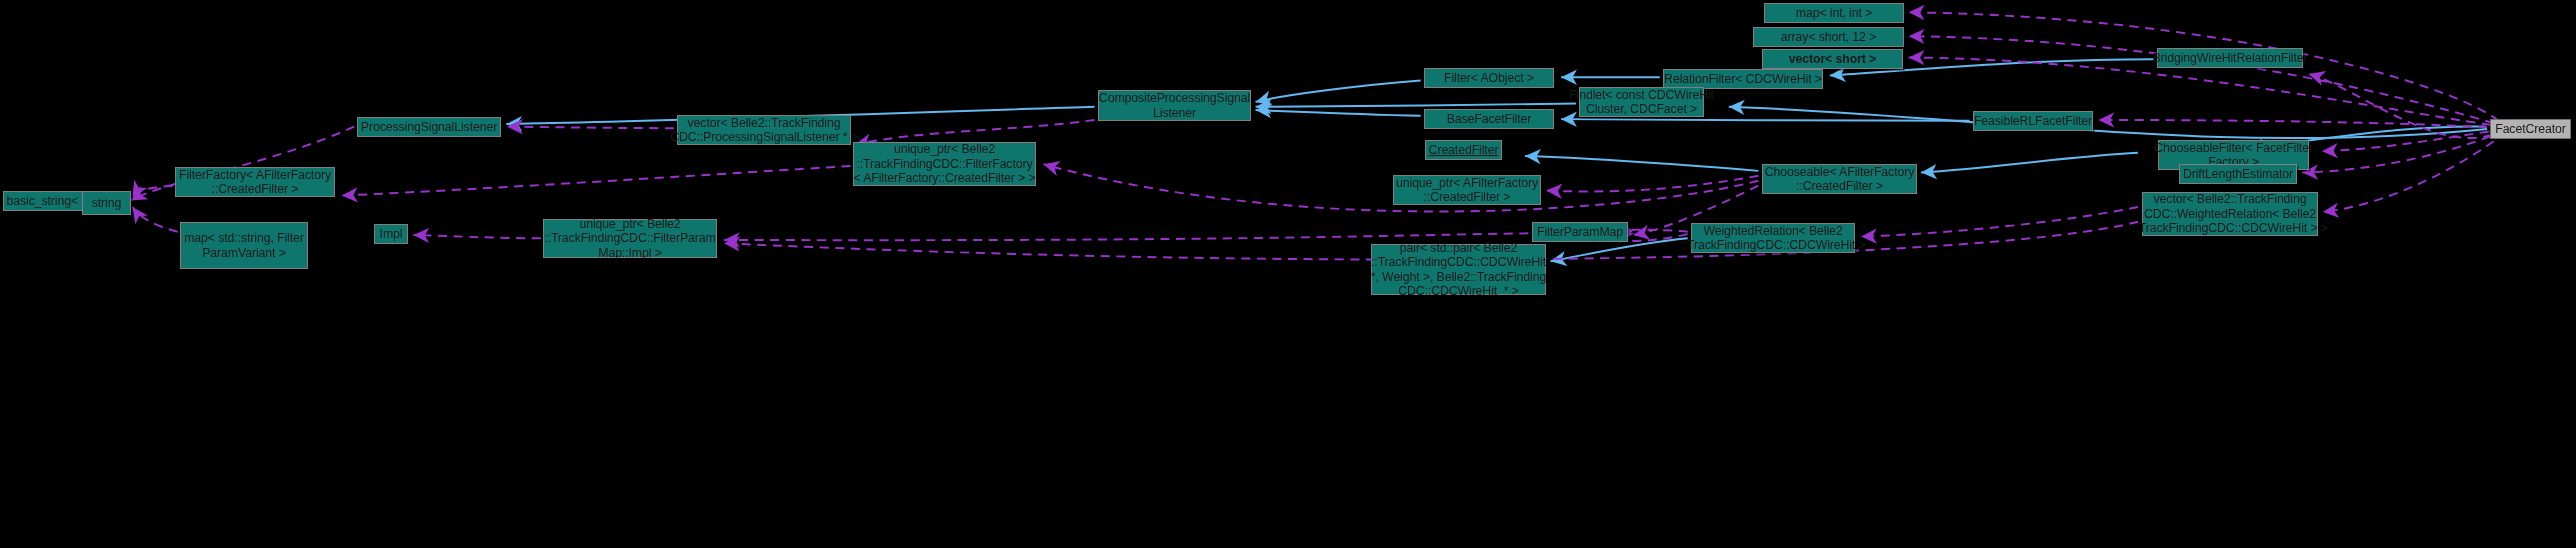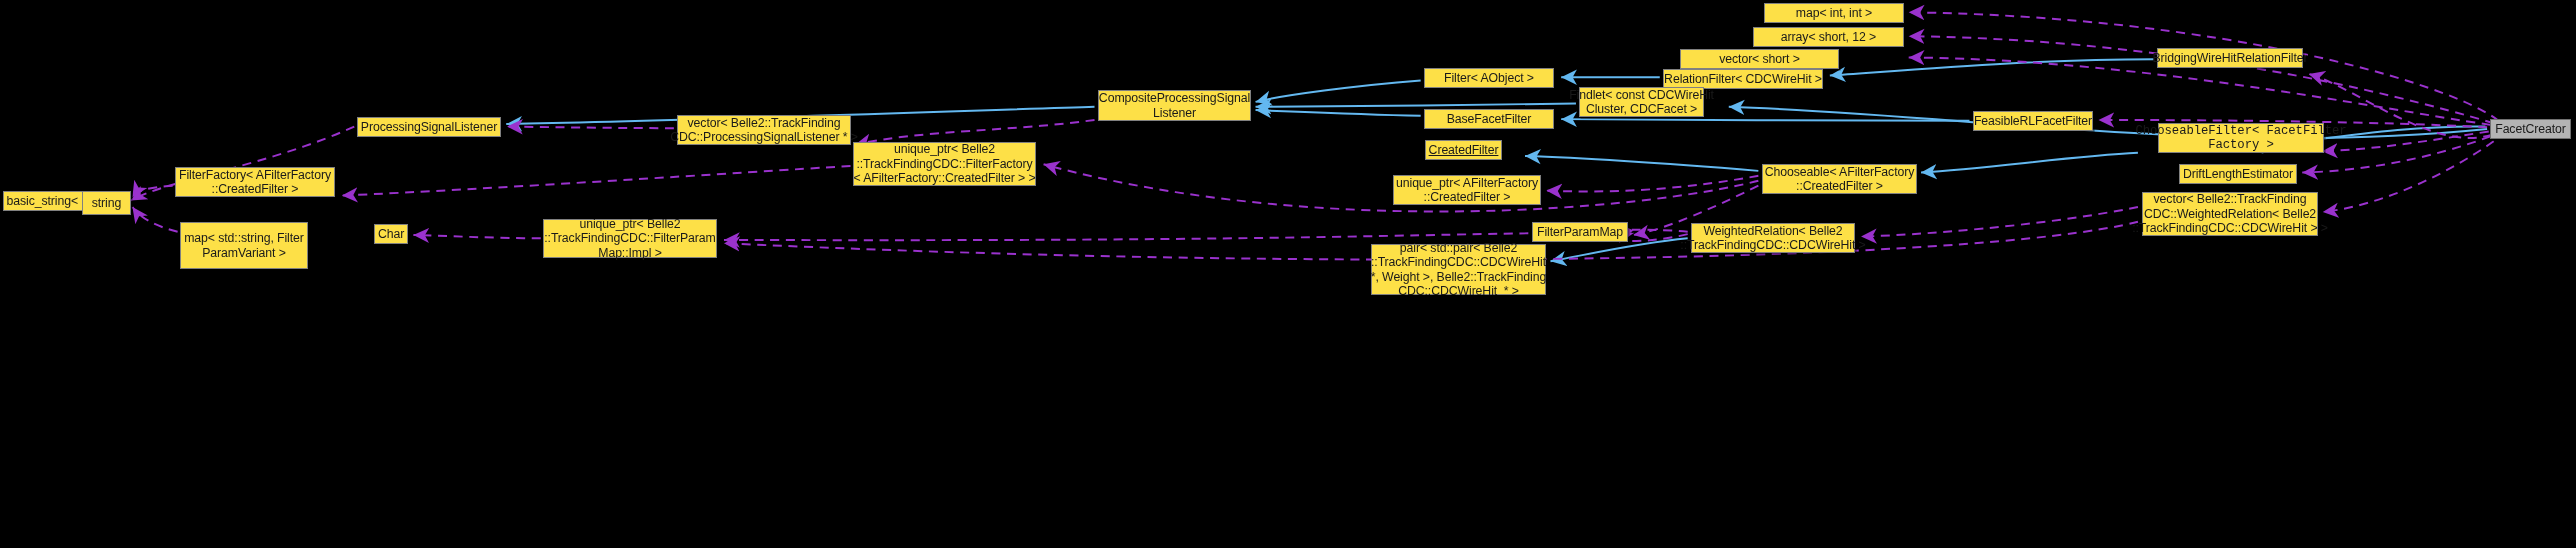--- a/index.html
+++ b/index.html
@@ -7,21 +7,21 @@
     position:relative;
     width:2576px;height:548px;
     background:#000000;
     overflow:hidden;
     font-family:"Liberation Sans", sans-serif;
   }
   svg#edges{position:absolute;left:0;top:0;width:2576px;height:548px;}
   .node{
     position:absolute;
     box-sizing:border-box;
-    background:#fde047;
+    background:#0f766e;
     border:0.8px solid #808080;
     box-shadow:1.6px 1.6px 0 rgba(0,0,0,0.45);
     color:#1a1a1a;
     font-size:12.3px;
     line-height:1.18;
     display:flex;
     align-items:center;
     justify-content:center;
     text-align:center;
     padding:1.6px 4.1px;
@@ -88,55 +88,55 @@
       <path d="M 209 226 C 180 228 165 232 160 240"></path>
       <path d="M 215 282 C 190 276 170 266 160 252"></path>
       <path d="M 430 154 C 330 200 200 220 158 244"></path>
       <path d="M 2601 270 C 2400 320 1600 330 880 296"></path>
     </g>
   </svg>
 
   <div id="nodes">
       <div class="node" style="left: 1764px; top: 3.3px; width: 140px; height: 20px;"><span>map&lt; int, int &gt;</span></div>
       <div class="node" style="left: 1753px; top: 27px; width: 151px; height: 20px;"><span>array&lt; short, 12 &gt;</span></div>
-      <div class="node" style="left: 1680px; top: 49px; width: 159px; height: 20px;"><span>vector&lt; short &gt;</span></div>
+      <div class="node" style="left: 1762px; top: 49px; width: 141px; height: 20px; font-weight: bold;"><span>vector&lt; short &gt;</span></div>
       <div class="node" style="left: 2157px; top: 48px; width: 146px; height: 20px;"><span>BridgingWireHitRelationFilter</span></div>
       <div class="node" style="left: 1424px; top: 68px; width: 130px; height: 20px;"><span>Filter&lt; AObject &gt;</span></div>
       <div class="node" style="left: 1663px; top: 69px; width: 160px; height: 20px;"><span>RelationFilter&lt; CDCWireHit &gt;</span></div>
       <div class="node" style="left: 1579px; top: 87px; width: 125px; height: 30px;"><span>Findlet&lt; const CDCWireHit
 Cluster, CDCFacet &gt;</span></div>
       <div class="node" style="left: 1098px; top: 90px; width: 153px; height: 31px;"><span>CompositeProcessingSignal
 Listener</span></div>
       <div class="node" style="left: 1424px; top: 109px; width: 130px; height: 20px;"><span>BaseFacetFilter</span></div>
       <div class="node" style="left: 1973px; top: 111px; width: 120px; height: 20px;"><span>FeasibleRLFacetFilter</span></div>
       <div class="node highlight" style="left: 2490px; top: 119px; width: 81px; height: 20px;"><span>FacetCreator</span></div>
       <div class="node" style="left: 357px; top: 117px; width: 144px; height: 20px;"><span>ProcessingSignalListener</span></div>
       <div class="node" style="left: 677px; top: 115px; width: 174px; height: 30px;"><span>vector&lt; Belle2::TrackFinding
 CDC::ProcessingSignalListener * &gt;</span></div>
-      <div class="node" style="left: 2158px; top: 123px; width: 166px; height: 30px; font-family: Liberation Mono, monospace;"><span>ChooseableFilter&lt; FacetFilter
+      <div class="node" style="left: 2158px; top: 140px; width: 151px; height: 30px;"><span>ChooseableFilter&lt; FacetFilter
 Factory &gt;</span></div>
       <div class="node" style="left: 853px; top: 142px; width: 183px; height: 44px;"><span>unique_ptr&lt; Belle2
 ::TrackFindingCDC::FilterFactory
 &lt; AFilterFactory::CreatedFilter &gt; &gt;</span></div>
       <div class="node" style="left: 1425px; top: 140px; width: 77px; height: 20px; text-decoration: underline;"><span>CreatedFilter</span></div>
       <div class="node" style="left: 1762px; top: 164px; width: 155px; height: 30px;"><span>Chooseable&lt; AFilterFactory
 ::CreatedFilter &gt;</span></div>
       <div class="node" style="left: 2179px; top: 164px; width: 118px; height: 20px;"><span>DriftLengthEstimator</span></div>
       <div class="node" style="left: 175px; top: 167px; width: 160px; height: 30px;"><span>FilterFactory&lt; AFilterFactory
 ::CreatedFilter &gt;</span></div>
       <div class="node" style="left: 1393px; top: 175px; width: 148px; height: 30px;"><span>unique_ptr&lt; AFilterFactory
 ::CreatedFilter &gt;</span></div>
       <div class="node" style="left: 3.3px; top: 191px; width: 118px; height: 20px;"><span>basic_string&lt; Char &gt;</span></div>
       <div class="node" style="left: 82px; top: 191px; width: 49px; height: 24px;"><span>string</span></div>
       <div class="node" style="left: 2142px; top: 192px; width: 176px; height: 44px;"><span>vector&lt; Belle2::TrackFinding
 CDC::WeightedRelation&lt; Belle2
 ::TrackFindingCDC::CDCWireHit &gt; &gt;</span></div>
       <div class="node" style="left: 180px; top: 222px; width: 128px; height: 47px;"><span>map&lt; std::string, Filter
 ParamVariant &gt;</span></div>
-      <div class="node" style="left: 374px; top: 224px; width: 34px; height: 20px;"><span>Char</span></div>
+      <div class="node" style="left: 374px; top: 224px; width: 34px; height: 20px;"><span>Impl</span></div>
       <div class="node" style="left: 543px; top: 219px; width: 174px; height: 39px;"><span>unique_ptr&lt; Belle2
 ::TrackFindingCDC::FilterParam
 Map::Impl &gt;</span></div>
       <div class="node" style="left: 1532px; top: 222px; width: 96px; height: 20px;"><span>FilterParamMap</span></div>
       <div class="node" style="left: 1691px; top: 223px; width: 164px; height: 30px;"><span>WeightedRelation&lt; Belle2
 ::TrackFindingCDC::CDCWireHit &gt;</span></div>
       <div class="node" style="left: 1371px; top: 244px; width: 175px; height: 51px;"><span>pair&lt; std::pair&lt; Belle2
 ::TrackFindingCDC::CDCWireHit
 *, Weight &gt;, Belle2::TrackFinding
 CDC::CDCWireHit  * &gt;</span></div>

